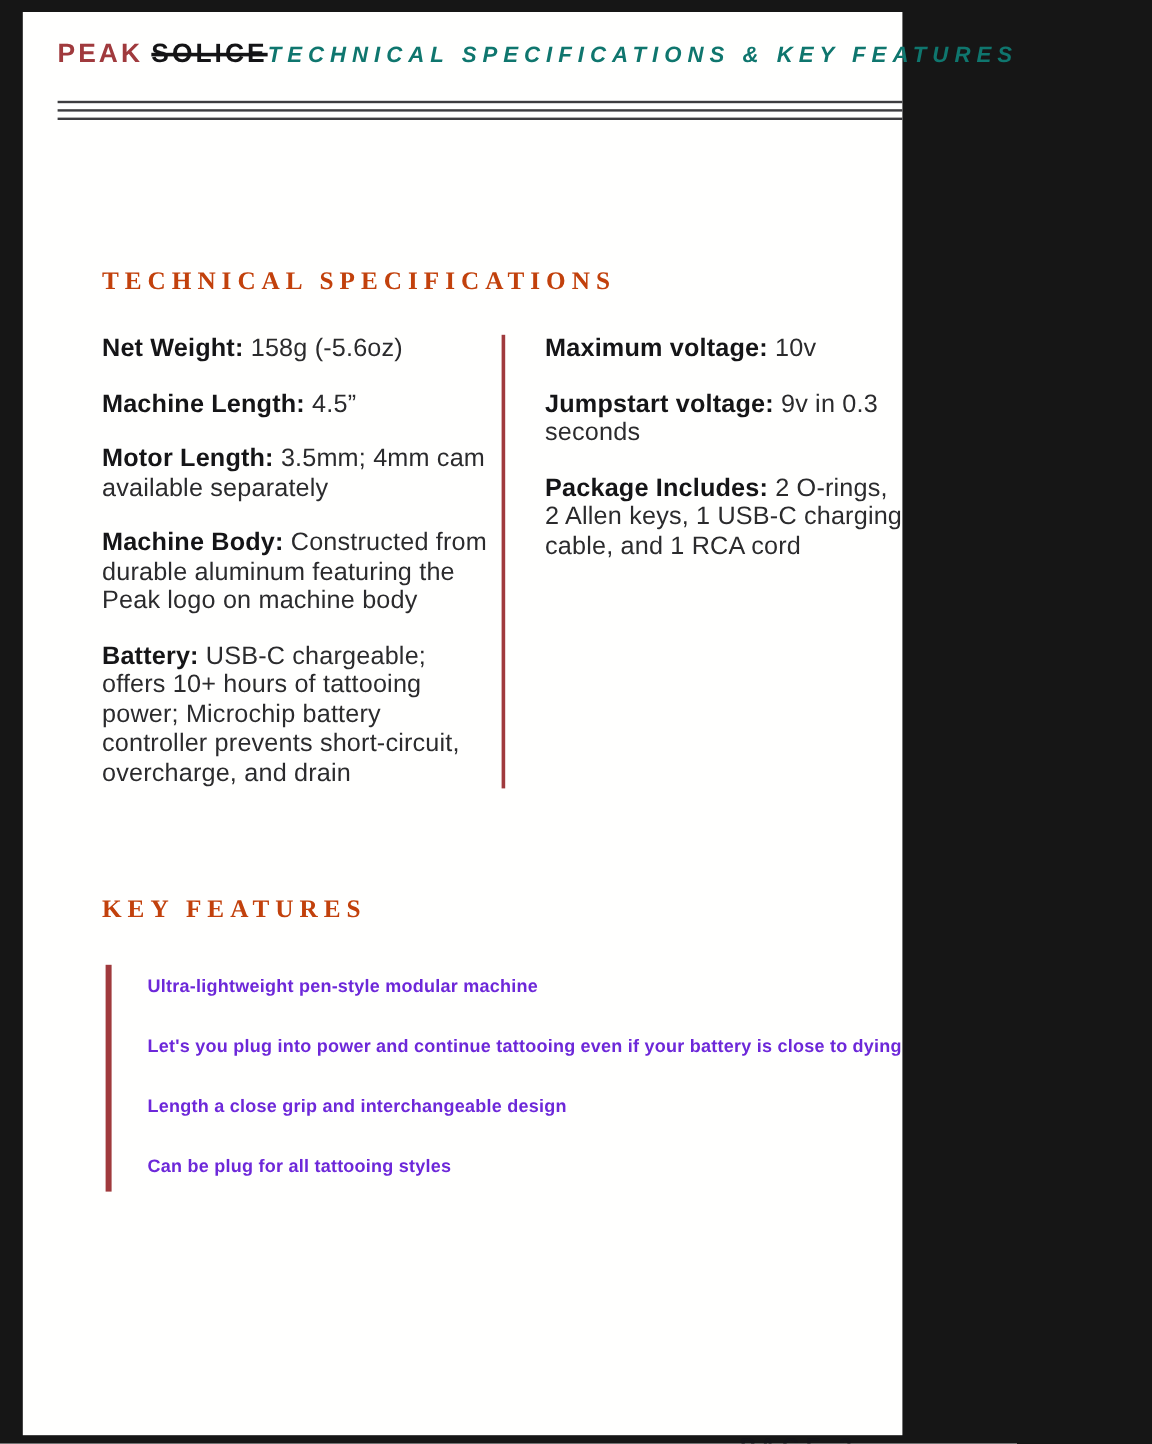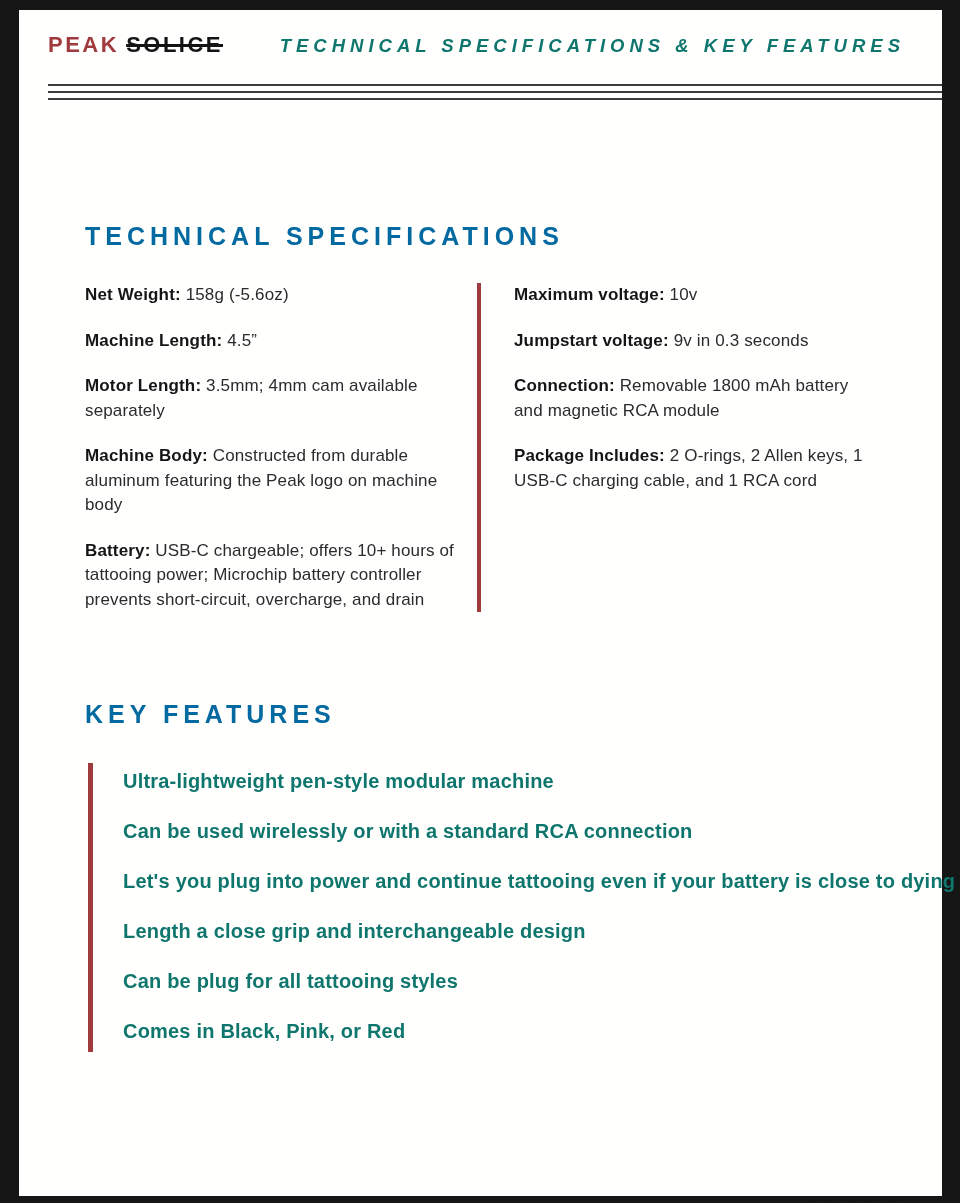--- a/index.html
+++ b/index.html
@@ -5,63 +5,64 @@
   * { margin:0; padding:0; box-sizing:border-box; }
   html,body { width:960px; height:1203px; }
   body {
     background:#161616;
     font-family:"Liberation Sans", sans-serif;
     position:relative;
     overflow:hidden;
   }
   .page {
     position:absolute; left:19px; top:10px;
-    width:923px; height:1186px;
+    width:733px; height:1186px;
     background:#fffffe;
     color:#1d1d1f;
   }
   
   .header {
     display:flex; justify-content:space-between; align-items:baseline;
     padding:22px 37px 0 29px;
   }
   .logo { font-size:22px; font-weight:bold; letter-spacing:2.5px; white-space:nowrap; }
   .logo-peak { color:var(--accent,#a03a3d); margin-right:7px; }
   .logo-solice { color:#141416; text-decoration:line-through; text-decoration-thickness:3px; }
   .doc-title {
     font-size:18.5px; font-weight:bold; font-style:italic;
     letter-spacing:5px; color:#0f766e; white-space:nowrap;
   }
   .rules { margin:26px 0 0 29px; }
   .rules i { display:block; height:2px; background:#3d3d40; margin-bottom:5px; }
   
   .section-heading {
-    font-size:25px; font-weight:bold; letter-spacing:5px; color:#0369a1;
+    font-size:21px; font-weight:bold; letter-spacing:5px; color:#c2410c;
     white-space:nowrap;
+    font-family:Liberation Serif, serif;
   }
   .specs-heading { margin:122px 0 0 66px; }
   .features-heading { margin:88px 0 0 66px; }
   
   .specs { display:flex; margin-top:32px; padding-left:66px; }
-  .spec-col { font-size:17px; line-height:24.5px; letter-spacing:0.15px; color:#2b2b2d; }
+  .spec-col { font-size:21px; line-height:24.5px; letter-spacing:0.15px; color:#2b2b2d; }
   .spec-col-left  { width:392px; padding-right:8px; }
   .v-rule { width:4px; background:var(--accent,#a03a3d); }
   .spec-col-right { width:385px; padding-left:33px; }
   .spec-row { margin-bottom:21px; }
   .spec-row:last-child { margin-bottom:0;margin-top:15px; }
   .spec-row b { font-weight:bold; color:#151517; }
   
   .features {
     margin:34px 37px 0 69px;
     border-left:5px solid var(--accent,#a03a3d);
     padding:10px 0 12px 30px;
   }
   .feature-item {
-    font-size:20px; font-weight:bold; letter-spacing:0.2px;
-    line-height:17px; color:#0f766e; margin-bottom:33px; white-space:nowrap;
+    font-size:15px; font-weight:bold; letter-spacing:0.2px;
+    line-height:17px; color:#6d28d9; margin-bottom:33px; white-space:nowrap;
   }
   .feature-item:last-child { margin-bottom:0; }
   
   .page-number {
     position:absolute; top:1186px; right:37px;
     font-size:19px; font-weight:bold; letter-spacing:5px; color:#141418;
   }
 </style>
 </head>
 <body>
@@ -88,31 +89,28 @@
         <p class="spec-row"><b>Net Weight:</b><span> 158g (-5.6oz)</span></p>
         <p class="spec-row"><b>Machine Length:</b><span> 4.5”</span></p>
         <p class="spec-row"><b>Motor Length:</b><span> 3.5mm; 4mm cam available separately</span></p>
         <p class="spec-row"><b>Machine Body:</b><span> Constructed from durable aluminum featuring the Peak logo on machine body</span></p>
         <p class="spec-row"><b>Battery:</b><span> USB-C chargeable; offers 10+ hours of tattooing power; Microchip battery controller prevents short-circuit, overcharge, and drain</span></p>
       </div>
     <div class="v-rule"></div>
     <div class="spec-col spec-col-right" id="specs-right">
         <p class="spec-row"><b>Maximum voltage:</b><span> 10v</span></p>
         <p class="spec-row"><b>Jumpstart voltage:</b><span> 9v in 0.3 seconds</span></p>
-        <p class="spec-row"><b>Connection:</b><span> Removable 1800 mAh battery and magnetic RCA module</span></p>
         <p class="spec-row"><b>Package Includes:</b><span> 2 O-rings, 2 Allen keys, 1 USB-C charging cable, and 1 RCA cord</span></p>
       </div>
   </section>
 
   <h2 class="section-heading features-heading">KEY FEATURES</h2>
 
   <section class="features" id="features-list">
       <p class="feature-item">Ultra-lightweight pen-style modular machine</p>
-      <p class="feature-item">Can be used wirelessly or with a standard RCA connection</p>
       <p class="feature-item">Let's you plug into power and continue tattooing even if your battery is close to dying</p>
       <p class="feature-item">Length a close grip and interchangeable design</p>
       <p class="feature-item">Can be plug for all tattooing styles</p>
-      <p class="feature-item">Comes in Black, Pink, or Red</p>
     </section>
 
   <div class="page-number">PAGE 3</div>
 
 </div>
 
 </body></html>

